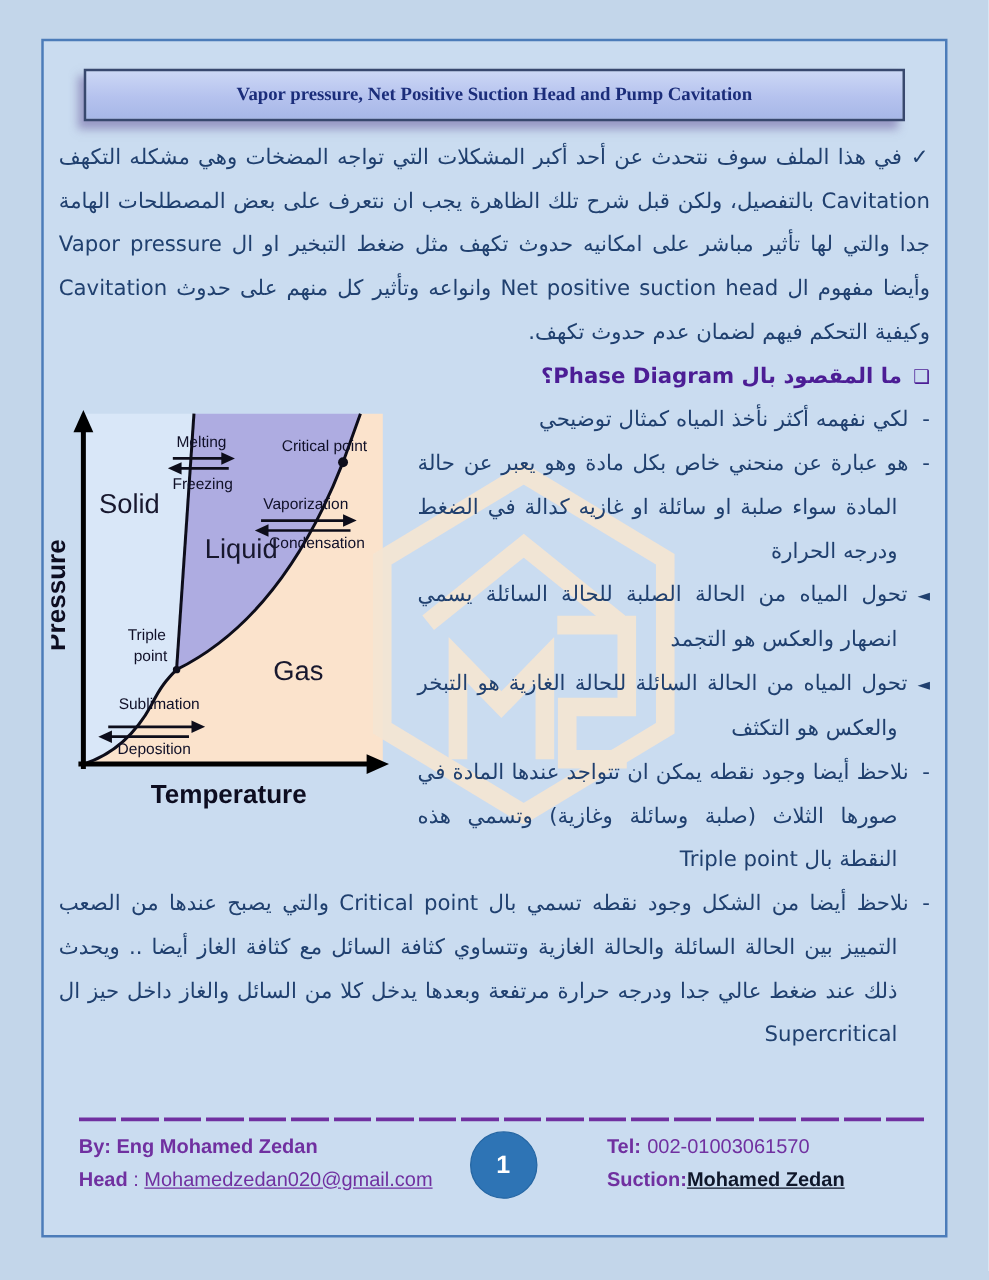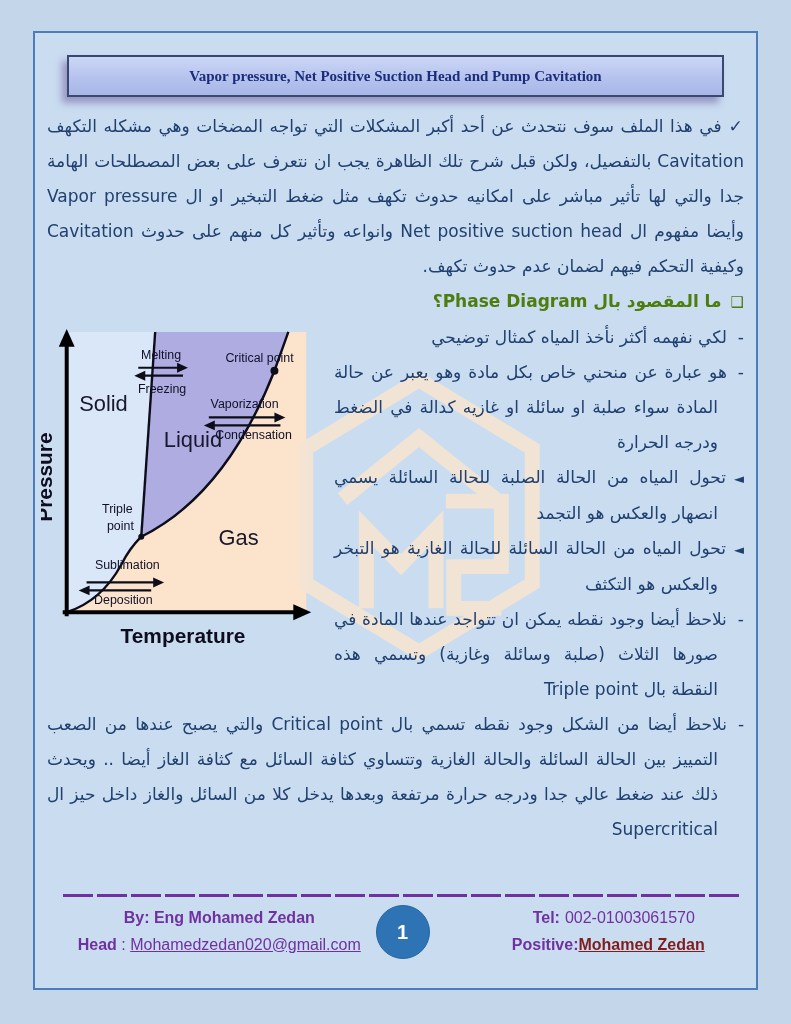--- a/index.html
+++ b/index.html
@@ -12,43 +12,43 @@
              background:linear-gradient(180deg,#ccd7f5 0%,#b5c2ee 55%,#a7b7e7 100%);
              box-shadow:-5px 6px 7px rgba(110,95,160,.55);
              display:flex;align-items:center;justify-content:center;}
   .title-text{font-family:"Liberation Serif",serif;font-weight:700;font-size:15px;
               color:#1b2d7a;white-space:nowrap;}
   
   .content{position:relative;margin:12px 12px 0 12px;direction:rtl;text-align:justify;
            color:#20406f;font-size:17px;line-height:35px;}
   .intro{margin:0;}
   .check{margin-left:7px;font-weight:700;}
-  .question{margin:0;font-weight:700;color:#4d7c0f;text-align:right;}
+  .question{margin:0;font-weight:700;color:#4c1d95;text-align:right;}
   .question .sq{margin-left:9px;font-size:15px;}
   .flow{position:relative;}
   .diagram{float:left;width:283px;height:328px;margin:6px 10px 2px -6px;}
   .watermark{position:absolute;left:246px;top:52px;width:252px;height:288px;z-index:1;
              pointer-events:none;}
   .bullet{position:relative;z-index:2;margin:0;padding-right:26px;text-indent:-26px;}
   .bullet .mk{margin-left:11px;}
   .bullet-tri .mk{font-size:13px;margin-left:8px;}
   
   .footer{position:absolute;left:0;right:0;bottom:0;height:94px;
           font-family:"Liberation Sans",sans-serif;}
   .divider{position:absolute;top:0;left:28px;right:16px;height:2.5px;
            background:repeating-linear-gradient(90deg,#7030a0 0 30px,rgba(0,0,0,0) 30px 34px);}
   .f-rows{position:absolute;top:9px;left:28px;right:14px;display:grid;
           grid-template-columns:1fr auto 1fr;align-items:center;}
   .f-col{display:flex;flex-direction:column;gap:3px;font-size:16px;line-height:24px;
-         color:#7030a0;text-align:center;}
+         color:#7030a0;}
   .f-col .lbl{font-weight:700;}
   .f-line{white-space:nowrap;}
   .f-right{padding-left:56px;}
   a.email-link{color:#7030a0;text-decoration:underline;font-weight:400;}
-  a.li-link{color:#7f1d1d;text-decoration:underline;font-weight:600;margin-right:11px;}
+  a.li-link{color:#0f172a;text-decoration:underline;font-weight:600;margin-right:11px;}
   .val{margin-left:5px;}
   .page-circle{width:52px;height:52px;border-radius:50%;background:#2e74b5;
                border:1px solid #2566a3;color:#fff;display:flex;align-items:center;
                justify-content:center;font-size:20px;font-weight:700;margin-top:2px;}
   
   .dg-small{font-family:"Liberation Sans",sans-serif;font-size:12.5px;fill:#101028;}
   .dg-region{font-family:"Liberation Sans",sans-serif;font-size:22px;fill:#18182e;}
   .dg-axis{font-family:"Liberation Sans",sans-serif;font-size:21px;font-weight:700;fill:#0d0d20;}
 </style>
 </head>
@@ -143,19 +143,19 @@
       <div class="f-rows">
         <div class="f-col">
           <div class="f-line lbl">By: Eng Mohamed Zedan</div>
           <div class="f-line"><span class="lbl">Head</span><span> : </span><a href="#" class="email-link">Mohamedzedan020@gmail.com</a></div>
         </div>
         <div class="page-circle">
             <span>1</span>
           </div>
         <div class="f-col f-right">
           <div class="f-line"><span class="lbl">Tel:</span><span class="val">002-01003061570</span></div>
-          <div class="f-line"><span class="lbl">Positive:</span><a href="#" class="li-link">Mohamed Zedan</a></div>
+          <div class="f-line"><span class="lbl">Suction:</span><a href="#" class="li-link">Mohamed Zedan</a></div>
         </div>
       </div>
     </div>
 
   </div>
 </div>
 
 </body></html>

